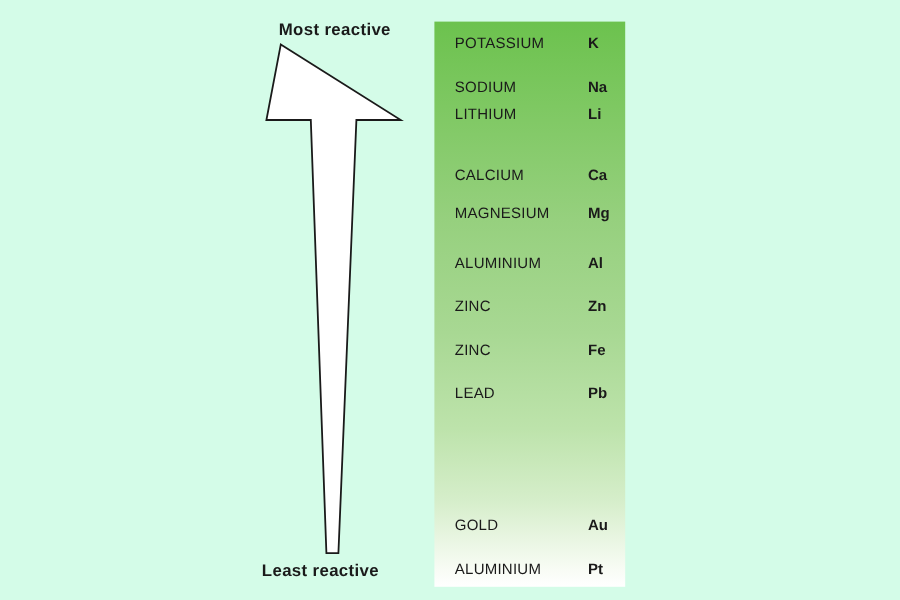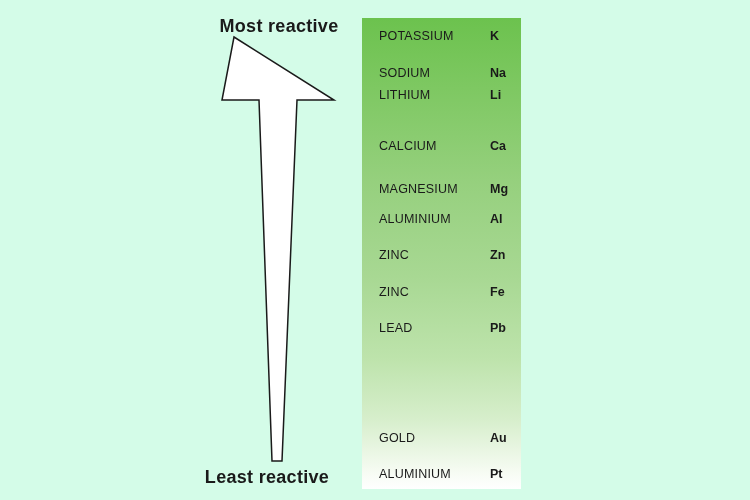--- a/index.html
+++ b/index.html
@@ -5,21 +5,21 @@
     html, body { margin: 0; padding: 0; }
     body {
       width: 750px; height: 500px; overflow: hidden;
       background: #d4fce8;
       position: relative;
       font-family: "Liberation Sans", sans-serif;
     }
     .label-top, .label-bottom {
       position: absolute;
       font-weight: bold;
-      font-size: 18px;
+      font-size: 14px;
       color: #1a1a1a;
       letter-spacing: 0.3px;
       width: 160px;
       text-align: center;
     }
     .label-top { left: 199px; top: 16px; }
     .label-bottom { left: 187px; top: 467px; }
     svg.arrow { position: absolute; left: 0; top: 0; }
     .panel {
       position: absolute;
@@ -69,21 +69,21 @@
     <span class="symbol">Na</span>
   </div>
   <div class="row" style="top:70px">
     <span class="name">LITHIUM</span>
     <span class="symbol">Li</span>
   </div>
   <div class="row" style="top:120.5px">
     <span class="name">CALCIUM</span>
     <span class="symbol">Ca</span>
   </div>
-  <div class="row" style="top:164px">
+  <div class="row" style="top:153px">
     <span class="name">MAGNESIUM</span>
     <span class="symbol">Mg</span>
   </div>
   <div class="row" style="top:193.5px">
     <span class="name">ALUMINIUM</span>
     <span class="symbol">Al</span>
   </div>
   <div class="row" style="top:230px">
     <span class="name">ZINC</span>
     <span class="symbol">Zn</span>

